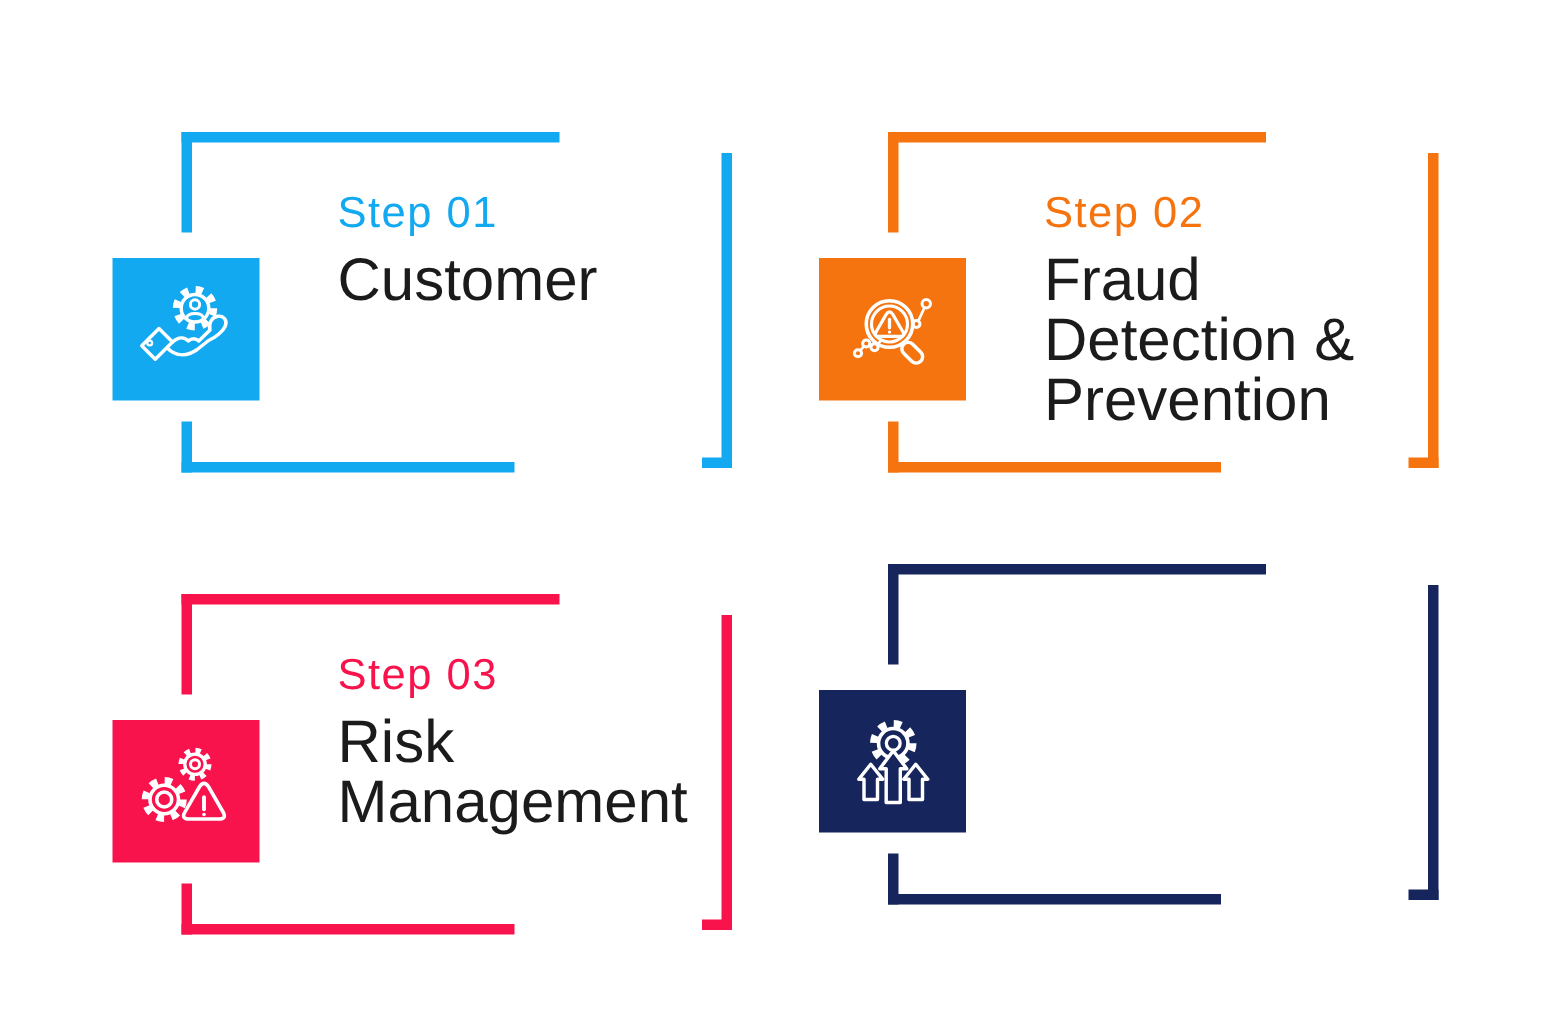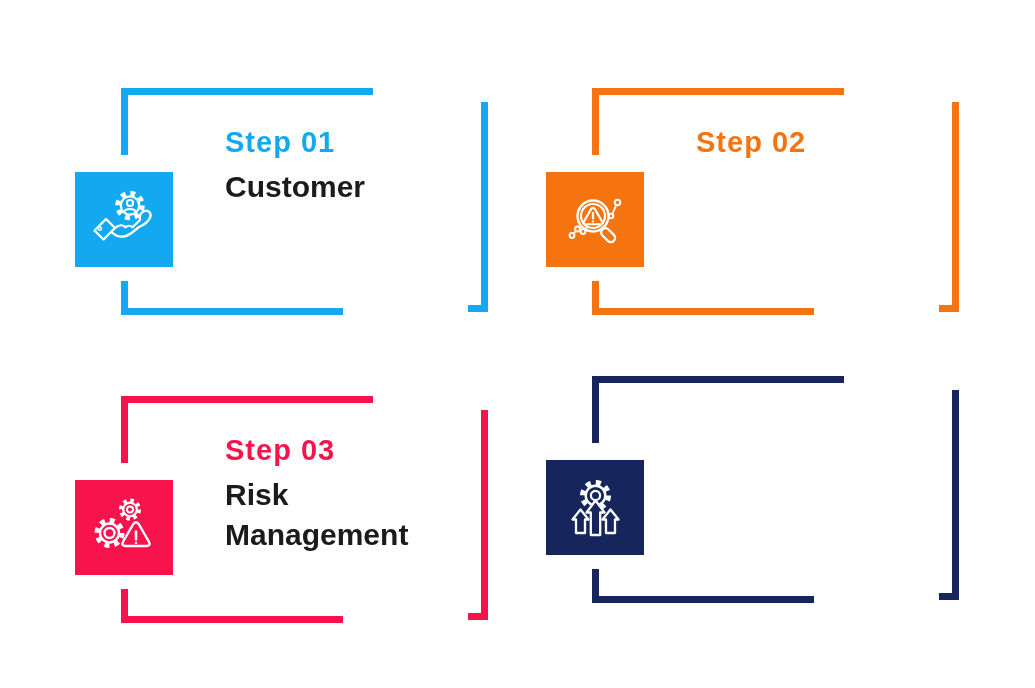--- a/index.html
+++ b/index.html
@@ -18,23 +18,23 @@
     border-right:7px solid var(--accent);border-bottom:7px solid var(--accent);}
   
   .icon-box{position:absolute;left:-46px;top:84px;width:98px;height:95px;
     background:var(--accent);display:flex;align-items:center;justify-content:center;}
   .icon-box svg{display:block;}
   .icn{stroke:#ffffff;fill:none;stroke-width:2.4;stroke-linecap:round;stroke-linejoin:round;}
   .fillacc{fill:var(--accent);}
   .filldot{fill:#ffffff;stroke:none;}
   
   .step-label{position:absolute;left:104px;top:36px;line-height:36px;
-    font-size:29px;font-weight:700;letter-spacing:1px;color:var(--accent);white-space:nowrap;}
-  .step-title{position:absolute;left:104px;top:79px;font-size:30px;line-height:40px;
-    font-weight:700;color:#1b1b1b;}
+    font-size:29px;font-weight:400;letter-spacing:1px;color:var(--accent);white-space:nowrap;}
+  .step-title{position:absolute;left:104px;top:79px;font-size:40px;line-height:40px;
+    font-weight:400;color:#1b1b1b;}
   .step-title .line{white-space:nowrap;}
 </style>
 </head>
 <body>
 
 <div id="canvas">
 
   <div class="step" style="left: 121px; top: 88px; --accent: #12A9F0;">
     <div class="corner-tl"></div>
     <div class="corner-bl"></div>
@@ -73,20 +73,25 @@
         <circle class="icn" cx="23" cy="46.5" r="2.4" style="stroke-width:2"></circle>
         <line class="icn" x1="13.7" y1="48.5" x2="15.9" y2="45.9" style="stroke-width:1.8"></line>
         <line class="icn" x1="19.8" y1="44.9" x2="20.8" y2="45.6" style="stroke-width:1.8"></line>
         <line class="icn" x1="24.9" y1="44.6" x2="27.2" y2="42.2" style="stroke-width:1.8"></line>
         <circle class="icn" cx="51" cy="31" r="2.3" style="stroke-width:2"></circle>
         <circle class="icn" cx="57.5" cy="17.5" r="2.8" style="stroke-width:2"></circle>
         <line class="icn" x1="52.4" y1="28.6" x2="56.2" y2="20.3" style="stroke-width:1.8"></line>
       </svg>
     </div>
     <div class="step-label">Step 02</div>
+    <div class="step-title">
+      <div class="line">Fraud</div>
+      <div class="line">Detection &amp;</div>
+      <div class="line">Prevention</div>
+    </div>
   </div>
 
   <div class="step" style="left: 121px; top: 396px; --accent: #F8134C;">
     <div class="corner-tl"></div>
     <div class="corner-bl"></div>
     <div class="bracket-r"></div>
     <div class="icon-box">
       <svg width="70" height="70" viewBox="0 0 70 70">
         <circle class="icn" cx="41" cy="16.5" r="9" style="stroke-width:4;stroke-dasharray:3.5 3.57;stroke-linecap:butt"></circle>
         <circle class="icn" cx="41" cy="16.5" r="6.8" style="stroke-width:2.2"></circle>

